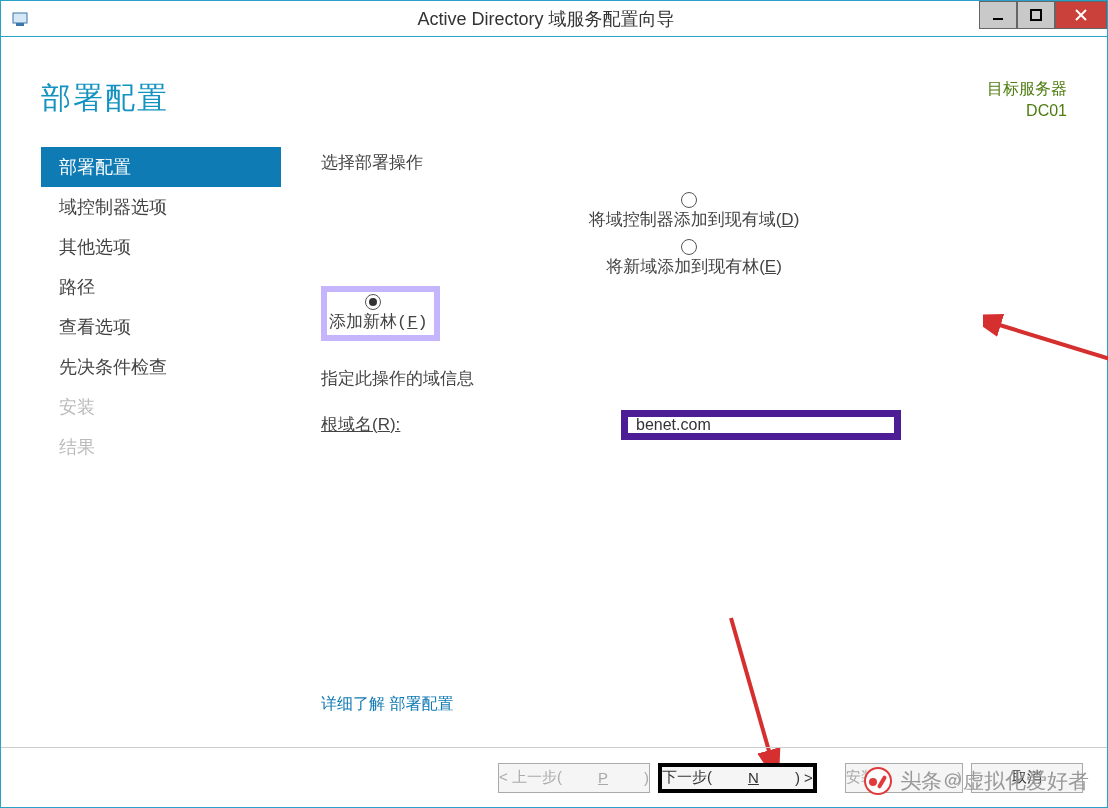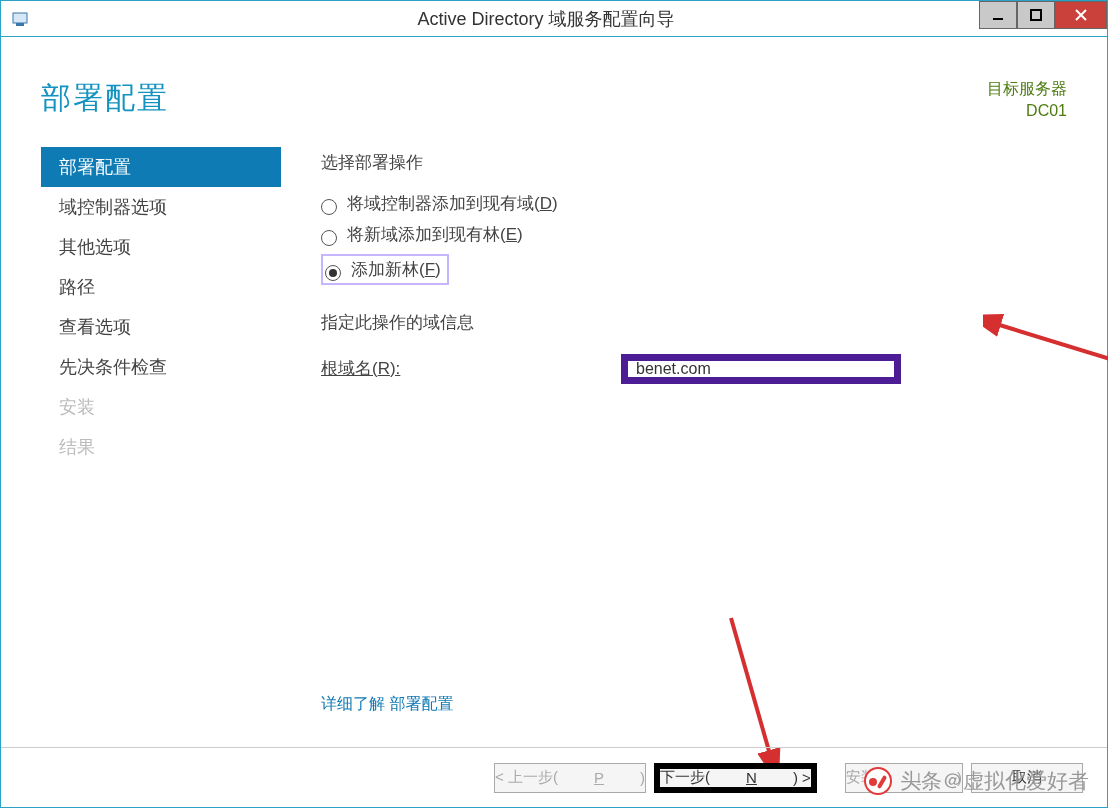--- a/index.html
+++ b/index.html
@@ -15,38 +15,38 @@
   .header-row { display: flex; justify-content: space-between; padding: 40px 40px 20px 40px; }
   .page-title { color: #1593c0; font-size: 30px; font-weight: 400; letter-spacing: 2px; }
   .target { text-align: right; color: #4d7c0f; font-size: 16px; line-height: 1.4; }
   .main { display: flex; padding: 0 40px; }
   .sidebar { width: 240px; padding-top: 4px; }
   .side-item { padding: 8px 18px; font-size: 18px; color: #444; cursor: pointer; }
   .side-item.active { background: #0e7bb5; color: #fff; }
   .side-item.disabled { color: #bbb; cursor: default; }
   .content { flex: 1; padding: 8px 0 0 40px; font-size: 17px; color: #444; position: relative; }
   .sect-label { margin-bottom: 18px; }
-  .radio-row { display: flex; align-items: flex-end; margin-bottom: 8px; }
+  .radio-row { display: flex; align-items: center; margin-bottom: 8px; flex-direction: column; }
   .radio-circle { width: 16px; height: 16px; border: 1px solid #555; border-radius: 50%; margin-right: 10px; display: flex; align-items: center; justify-content: center; cursor: pointer; }
   .radio-circle .dot { width: 8px; height: 8px; background: #333; border-radius: 50%; display: none; }
   .radio-circle.checked .dot { display: block; }
   .radio-label { cursor: pointer; }
   .radio-label .underline { text-decoration: underline; }
-  .highlight-box { border: 2px solid #c4b5fd; padding: 2px 6px 2px 2px; display: inline-flex; align-items: center; }
+  .highlight-box { border: 6px solid #c4b5fd; padding: 2px 6px 2px 2px; display: inline-flex; align-items: center; font-family: Liberation Mono, monospace; }
   .domain-info-label { margin-top: 26px; margin-bottom: 20px; }
   .field-row { display: flex; align-items: center; }
   .field-label { width: 300px; text-decoration: underline; }
   .text-input { width: 280px; height: 30px; border: 7px solid #4c1d95; padding: 2px 8px; font-size: 16px; color: #333; background: #fff; }
   .arrow-svg { position: absolute; pointer-events: none; }
   .more-link { color: #1179b3; font-size: 16px; cursor: pointer; position: absolute; left: 320px; bottom: 92px; }
   .footer { position: absolute; bottom: 0; left: 0; right: 0; height: 60px; border-top: 1px solid #ccc; display: flex; align-items: center; justify-content: flex-end; padding: 0 24px; gap: 8px; }
   .btn { min-width: 112px; height: 30px; border: 1px solid #aaa; background: #f5f5f5; font-size: 15px; color: #333; cursor: pointer; display: inline-flex; align-items: center; justify-content: center; gap: 36px; }
   .btn .underline { text-decoration: underline; }
   .btn.disabled { color: #aaa; cursor: default; }
-  .btn.primary { border: 6px solid #000000; }
+  .btn.primary { border: 4px solid #000000; }
   .watermark { position: absolute; right: 18px; bottom: 12px; display: flex; align-items: center; gap: 8px; color: #999; font-size: 21px; pointer-events: none; z-index: 50; }
   .watermark .logo { width: 28px; height: 28px; border: 2px solid #e03a3a; border-radius: 50%; display: flex; align-items: center; justify-content: center; position: relative; background: #fff; }
   .watermark .logo::before { content: ""; width: 8px; height: 8px; background: #e03a3a; border-radius: 50%; position: absolute; left: 3px; top: 9px; }
   .watermark .logo::after { content: ""; width: 4px; height: 14px; background: #e03a3a; transform: rotate(30deg); position: absolute; right: 6px; top: 6px; border-radius: 2px; }
 </style>
 </head>
 <body>
 
 <div class="window">
 

